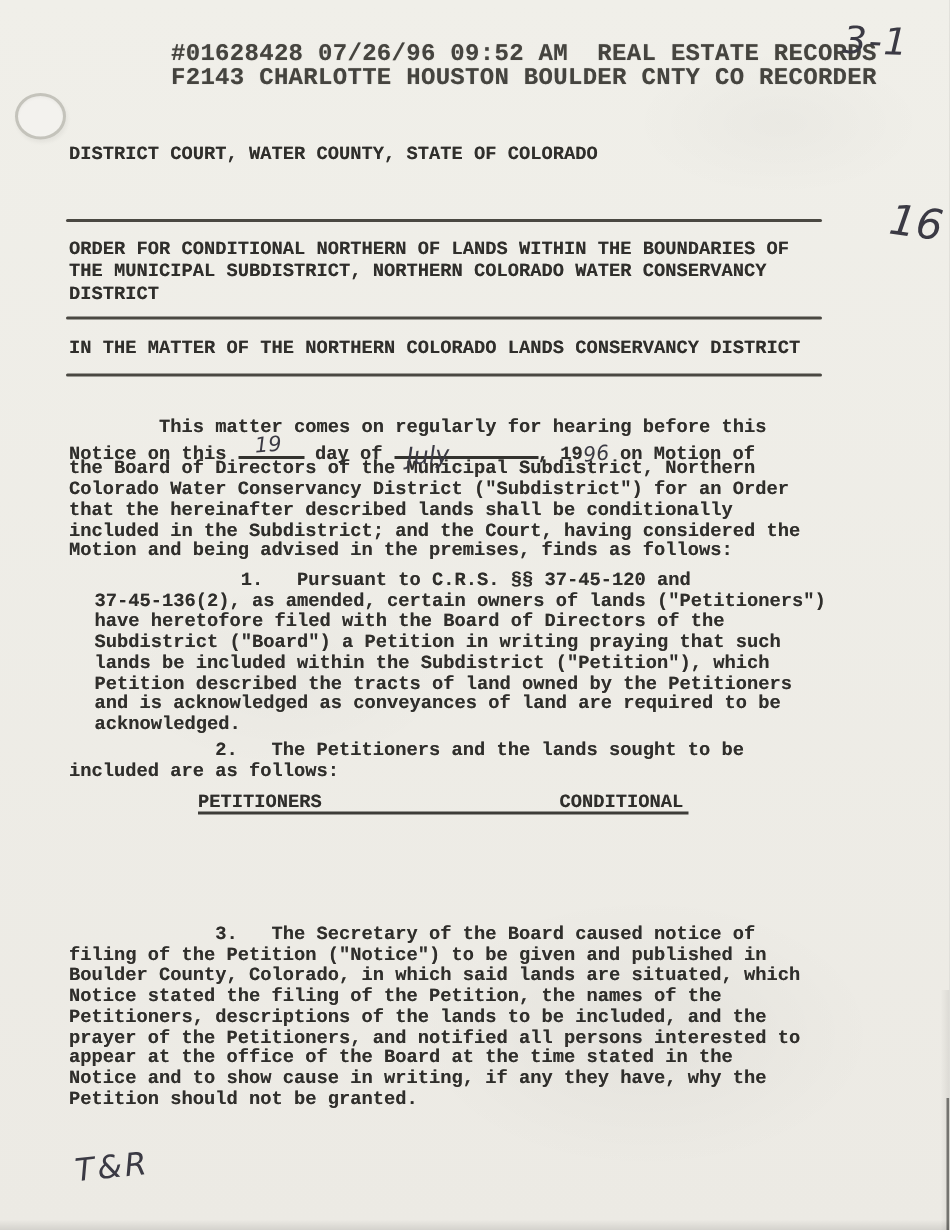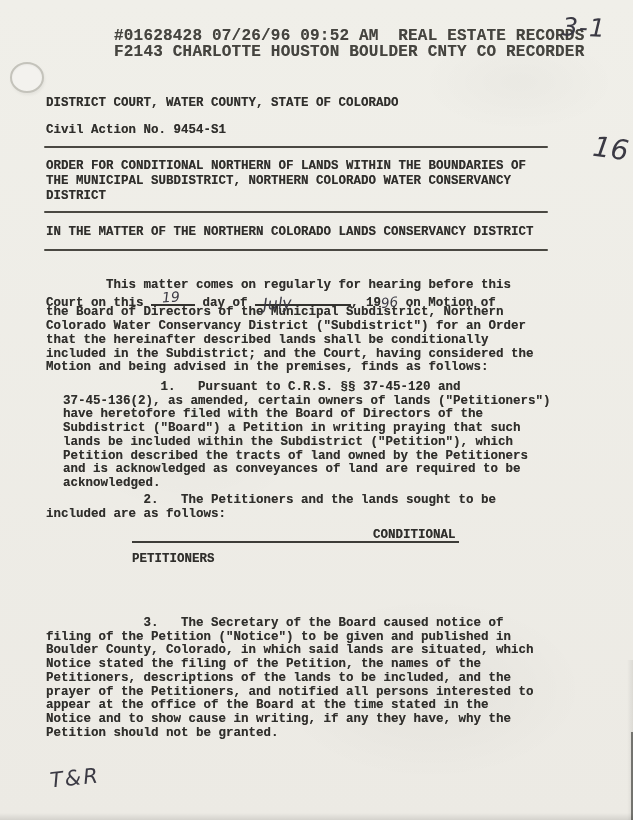--- a/index.html
+++ b/index.html
@@ -70,59 +70,58 @@
 <div class="page">
 
   <div class="punch"></div>
 
   <div class="t stamp"><span>#01628428 07/26/96 09:52 AM  REAL ESTATE RECORDS</span><br><span>F2143 CHARLOTTE HOUSTON BOULDER CNTY CO RECORDER</span></div>
 
   <div class="hw hw-31">3-1</div>
 
   <div class="t" style="left:46px;top:97px">DISTRICT COURT, WATER COUNTY, STATE OF COLORADO</div>
 
-  <div class="t" style="left:46px;top:124px">Civil Action No. 9454-S1</div>
 
   <div class="rule" style="top:146px"></div>
 
   <div class="hw hw-16">16</div>
 
   <div class="t titleblock" style="left:46px;top:159px">ORDER FOR CONDITIONAL NORTHERN OF LANDS WITHIN THE BOUNDARIES OF
 THE MUNICIPAL SUBDISTRICT, NORTHERN COLORADO WATER CONSERVANCY
 DISTRICT</div>
 
   <div class="rule" style="top:211px"></div>
 
   <div class="t" style="left:46px;top:226px">IN THE MATTER OF THE NORTHERN COLORADO LANDS CONSERVANCY DISTRICT</div>
 
   <div class="rule" style="top:249px"></div>
 
   <div class="t" style="left:46px;top:279px">        This matter comes on regularly for hearing before this</div>
 
-  <div class="t" style="left:46px;top:292.7px"><span>Court on this </span><span class="blank blank-day"><span class="hw-in hw-day">19</span></span><span> day of </span><span class="blank blank-month"><span class="hw-in hw-month">July</span></span><span>, 19</span><span class="hw-year">96</span><span> on Motion of</span></div>
+  <div class="t" style="left:46px;top:292.7px"><span>Notice on this </span><span class="blank blank-day"><span class="hw-in hw-day">19</span></span><span> day of </span><span class="blank blank-month"><span class="hw-in hw-month">July</span></span><span>, 19</span><span class="hw-year">96</span><span> on Motion of</span></div>
 
   <div class="t" style="left:46px;top:306.4px">the Board of Directors of the Municipal Subdistrict, Northern
 Colorado Water Conservancy District ("Subdistrict") for an Order
 that the hereinafter described lands shall be conditionally
 included in the Subdistrict; and the Court, having considered the
 Motion and being advised in the premises, finds as follows:</div>
 
   <div class="t" style="left:63px;top:381px">             1.   Pursuant to C.R.S. §§ 37-45-120 and
 37-45-136(2), as amended, certain owners of lands ("Petitioners")
 have heretofore filed with the Board of Directors of the
 Subdistrict ("Board") a Petition in writing praying that such
 lands be included within the Subdistrict ("Petition"), which
 Petition described the tracts of land owned by the Petitioners
 and is acknowledged as conveyances of land are required to be
 acknowledged.</div>
 
   <div class="t" style="left:46px;top:494px">             2.   The Petitioners and the lands sought to be
 included are as follows:</div>
 
-  <div class="t" style="left:132px;top:553px">PETITIONERS</div>
+  <div class="t" style="left:132px;top:529px">PETITIONERS</div>
   <div class="t" style="left:373px;top:529px">CONDITIONAL</div>
   <div class="col-underline"></div>
 
 
   <div class="t" style="left:46px;top:617px">             3.   The Secretary of the Board caused notice of
 filing of the Petition ("Notice") to be given and published in
 Boulder County, Colorado, in which said lands are situated, which
 Notice stated the filing of the Petition, the names of the
 Petitioners, descriptions of the lands to be included, and the
 prayer of the Petitioners, and notified all persons interested to

